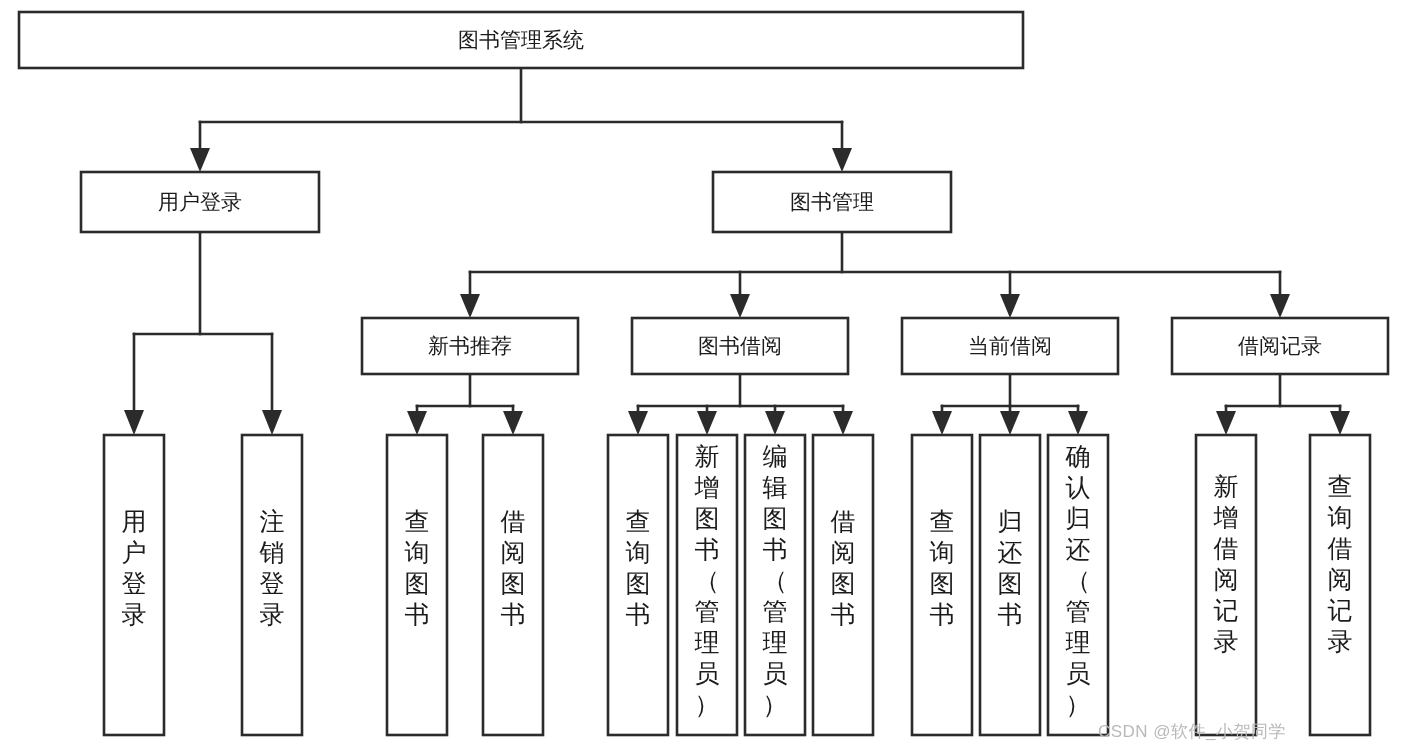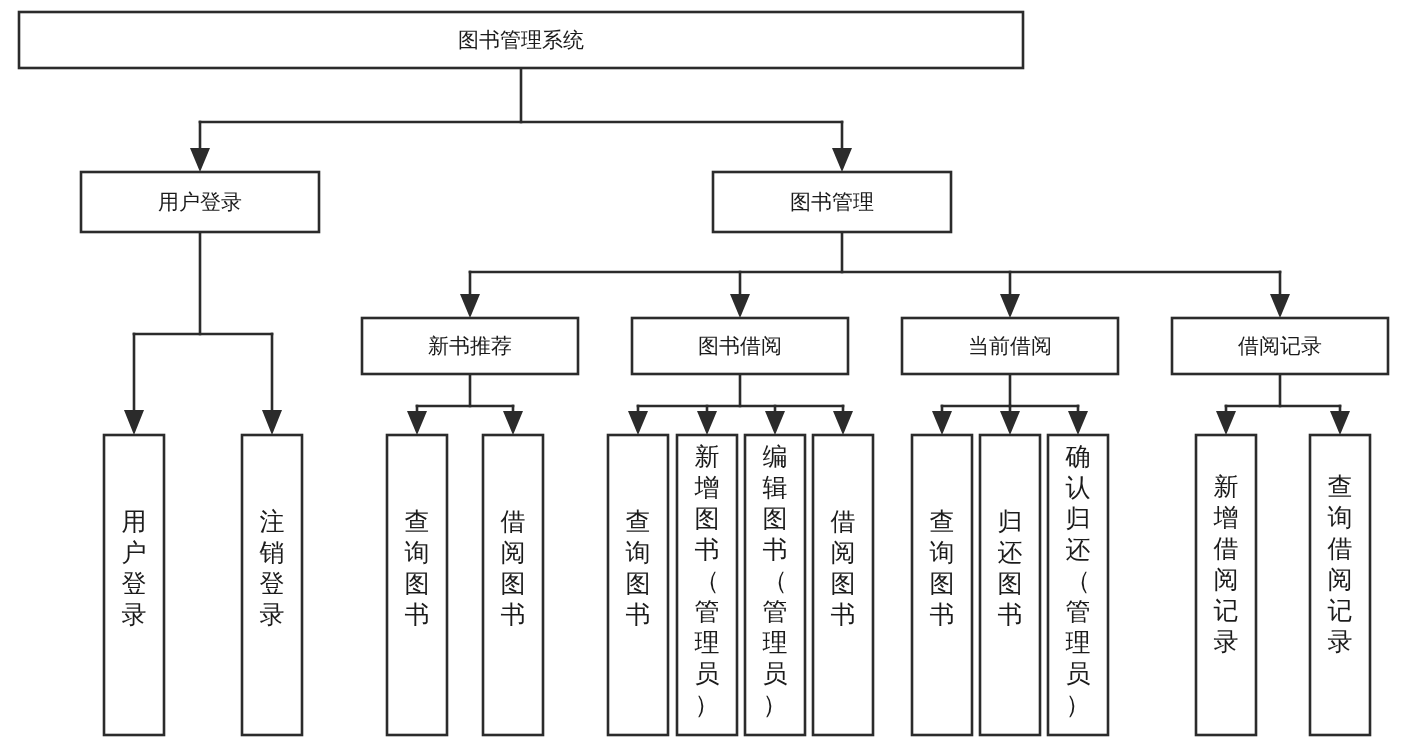--- a/index.html
+++ b/index.html
@@ -227,14 +227,15 @@
       <rect class="node-box" x="1196" y="435" width="60" height="300"></rect>
       <text class="node-label-v leaf-text" x="1226" y="495"><tspan x="1226" y="495">新</tspan><tspan x="1226" y="526">增</tspan><tspan x="1226" y="557">借</tspan><tspan x="1226" y="588">阅</tspan><tspan x="1226" y="619">记</tspan><tspan x="1226" y="650">录</tspan></text>
     </g>
     <g>
       <rect class="node-box" x="1310" y="435" width="60" height="300"></rect>
       <text class="node-label-v leaf-text" x="1340" y="495"><tspan x="1340" y="495">查</tspan><tspan x="1340" y="526">询</tspan><tspan x="1340" y="557">借</tspan><tspan x="1340" y="588">阅</tspan><tspan x="1340" y="619">记</tspan><tspan x="1340" y="650">录</tspan></text>
     </g>
 
   </svg>
 
+  <div class="watermark">CSDN @软件_小贺同学</div>
 
 </div>
 
 </body></html>

